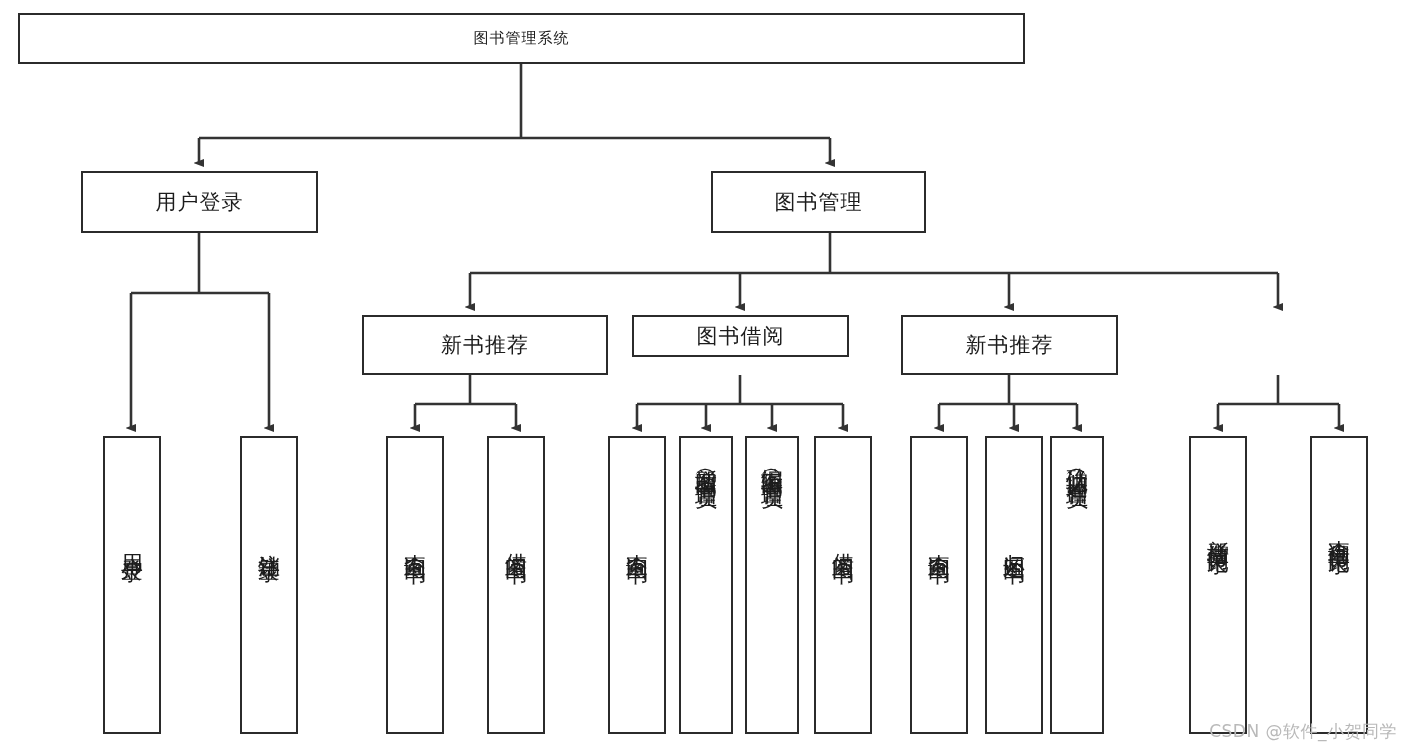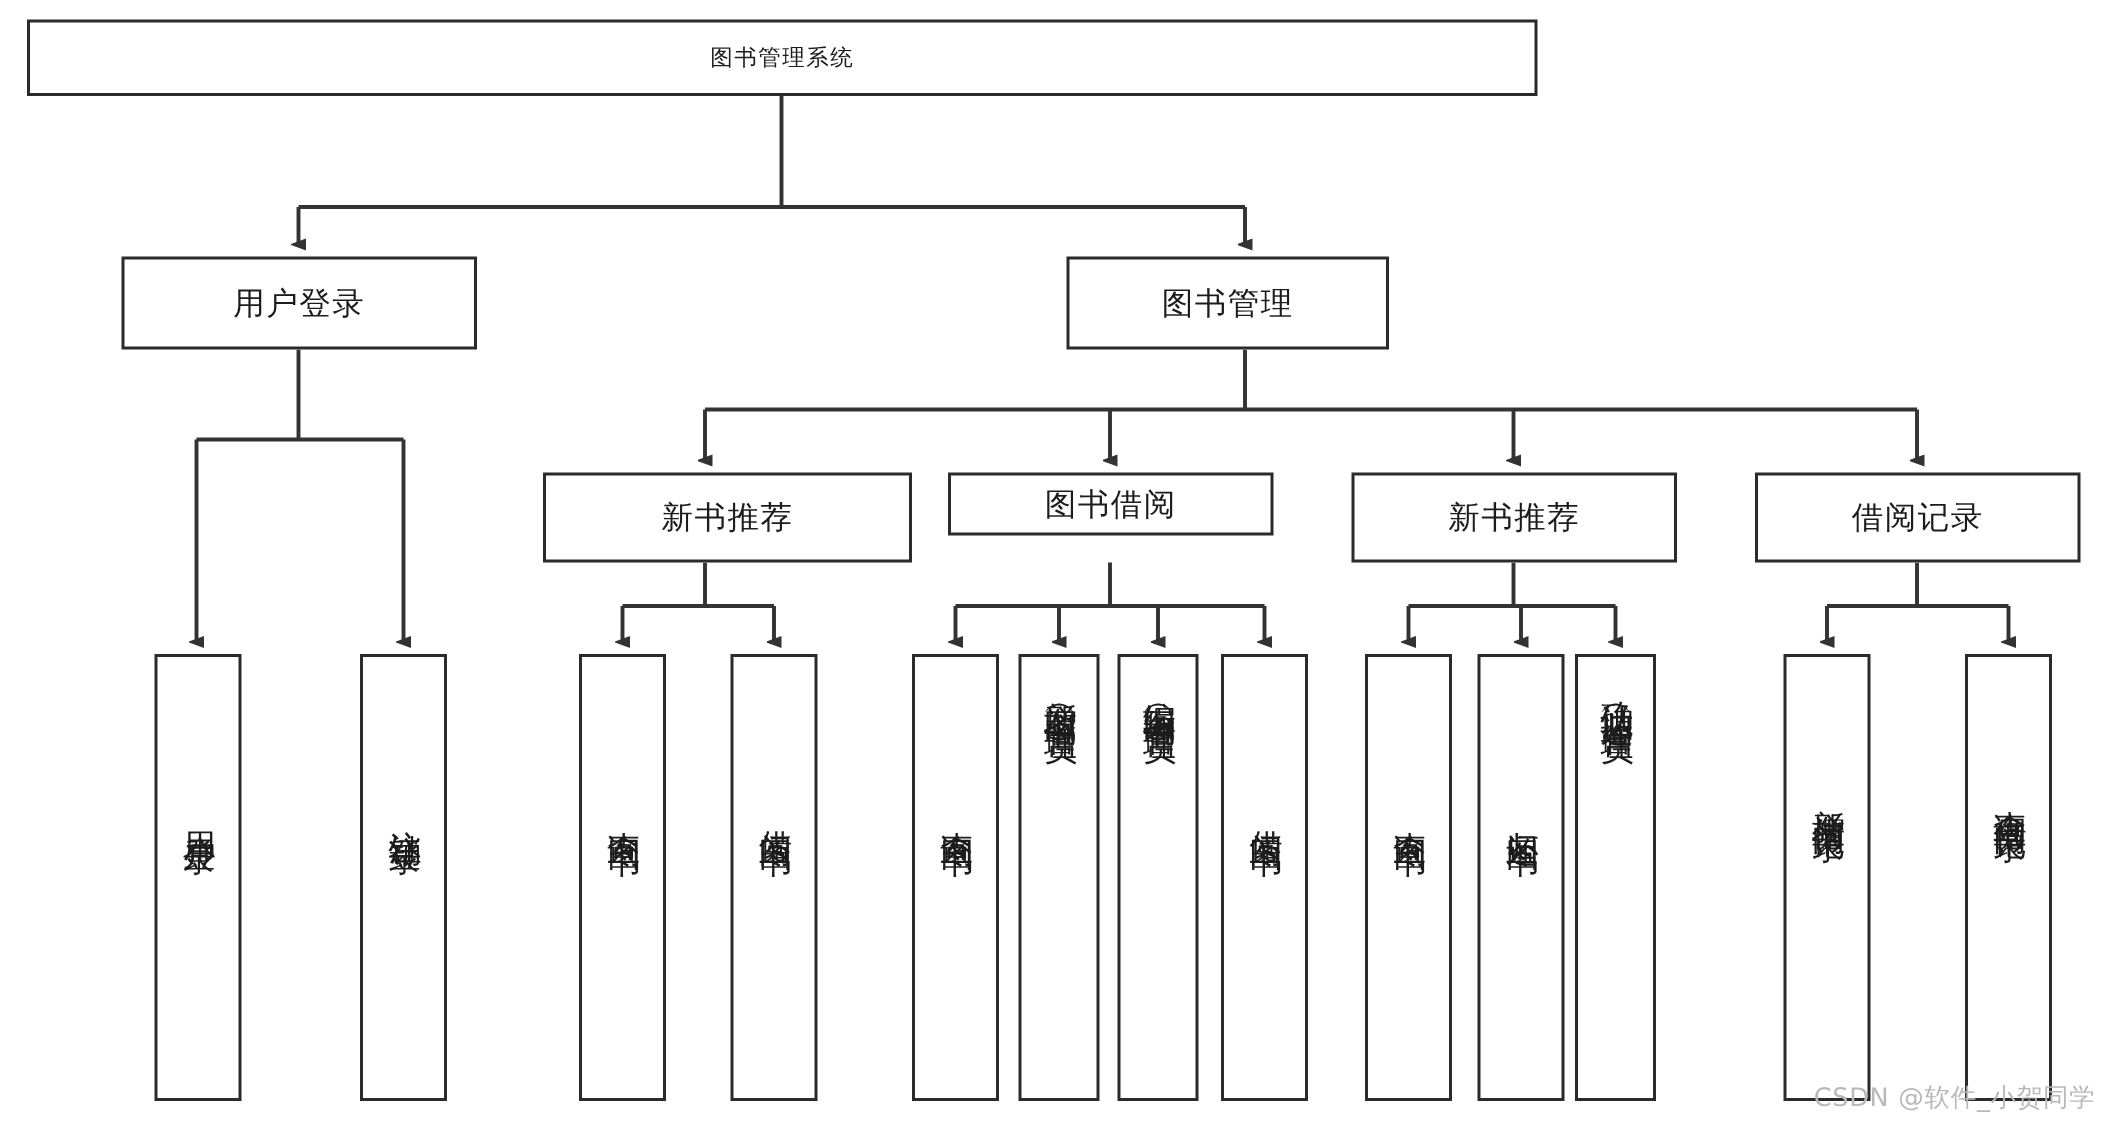--- a/index.html
+++ b/index.html
@@ -153,23 +153,20 @@
 
   <div class="node horizontal" style="left: 362px; top: 315px; width: 246px; height: 60px;">
     <span class="label">新书推荐</span>
   </div>
   <div class="node horizontal" style="left: 632px; top: 315px; width: 217px; height: 42px;">
     <span class="label">图书借阅</span>
   </div>
   <div class="node horizontal" style="left: 901px; top: 315px; width: 217px; height: 60px;">
     <span class="label">新书推荐</span>
   </div>
-  <div class="node horizontal" style="left: 1170px; top: 315px; width: 217px; height: 60px;">
-    <span class="label">借阅记录</span>
-  </div>
 
   <div class="node vertical short" style="left: 103px; top: 436px; width: 58px; height: 298px;">
     <span class="label">用户登录</span>
   </div>
   <div class="node vertical short" style="left: 240px; top: 436px; width: 58px; height: 298px;">
     <span class="label">注销登录</span>
   </div>
   <div class="node vertical short" style="left: 386px; top: 436px; width: 58px; height: 298px;">
     <span class="label">查询图书</span>
   </div>

